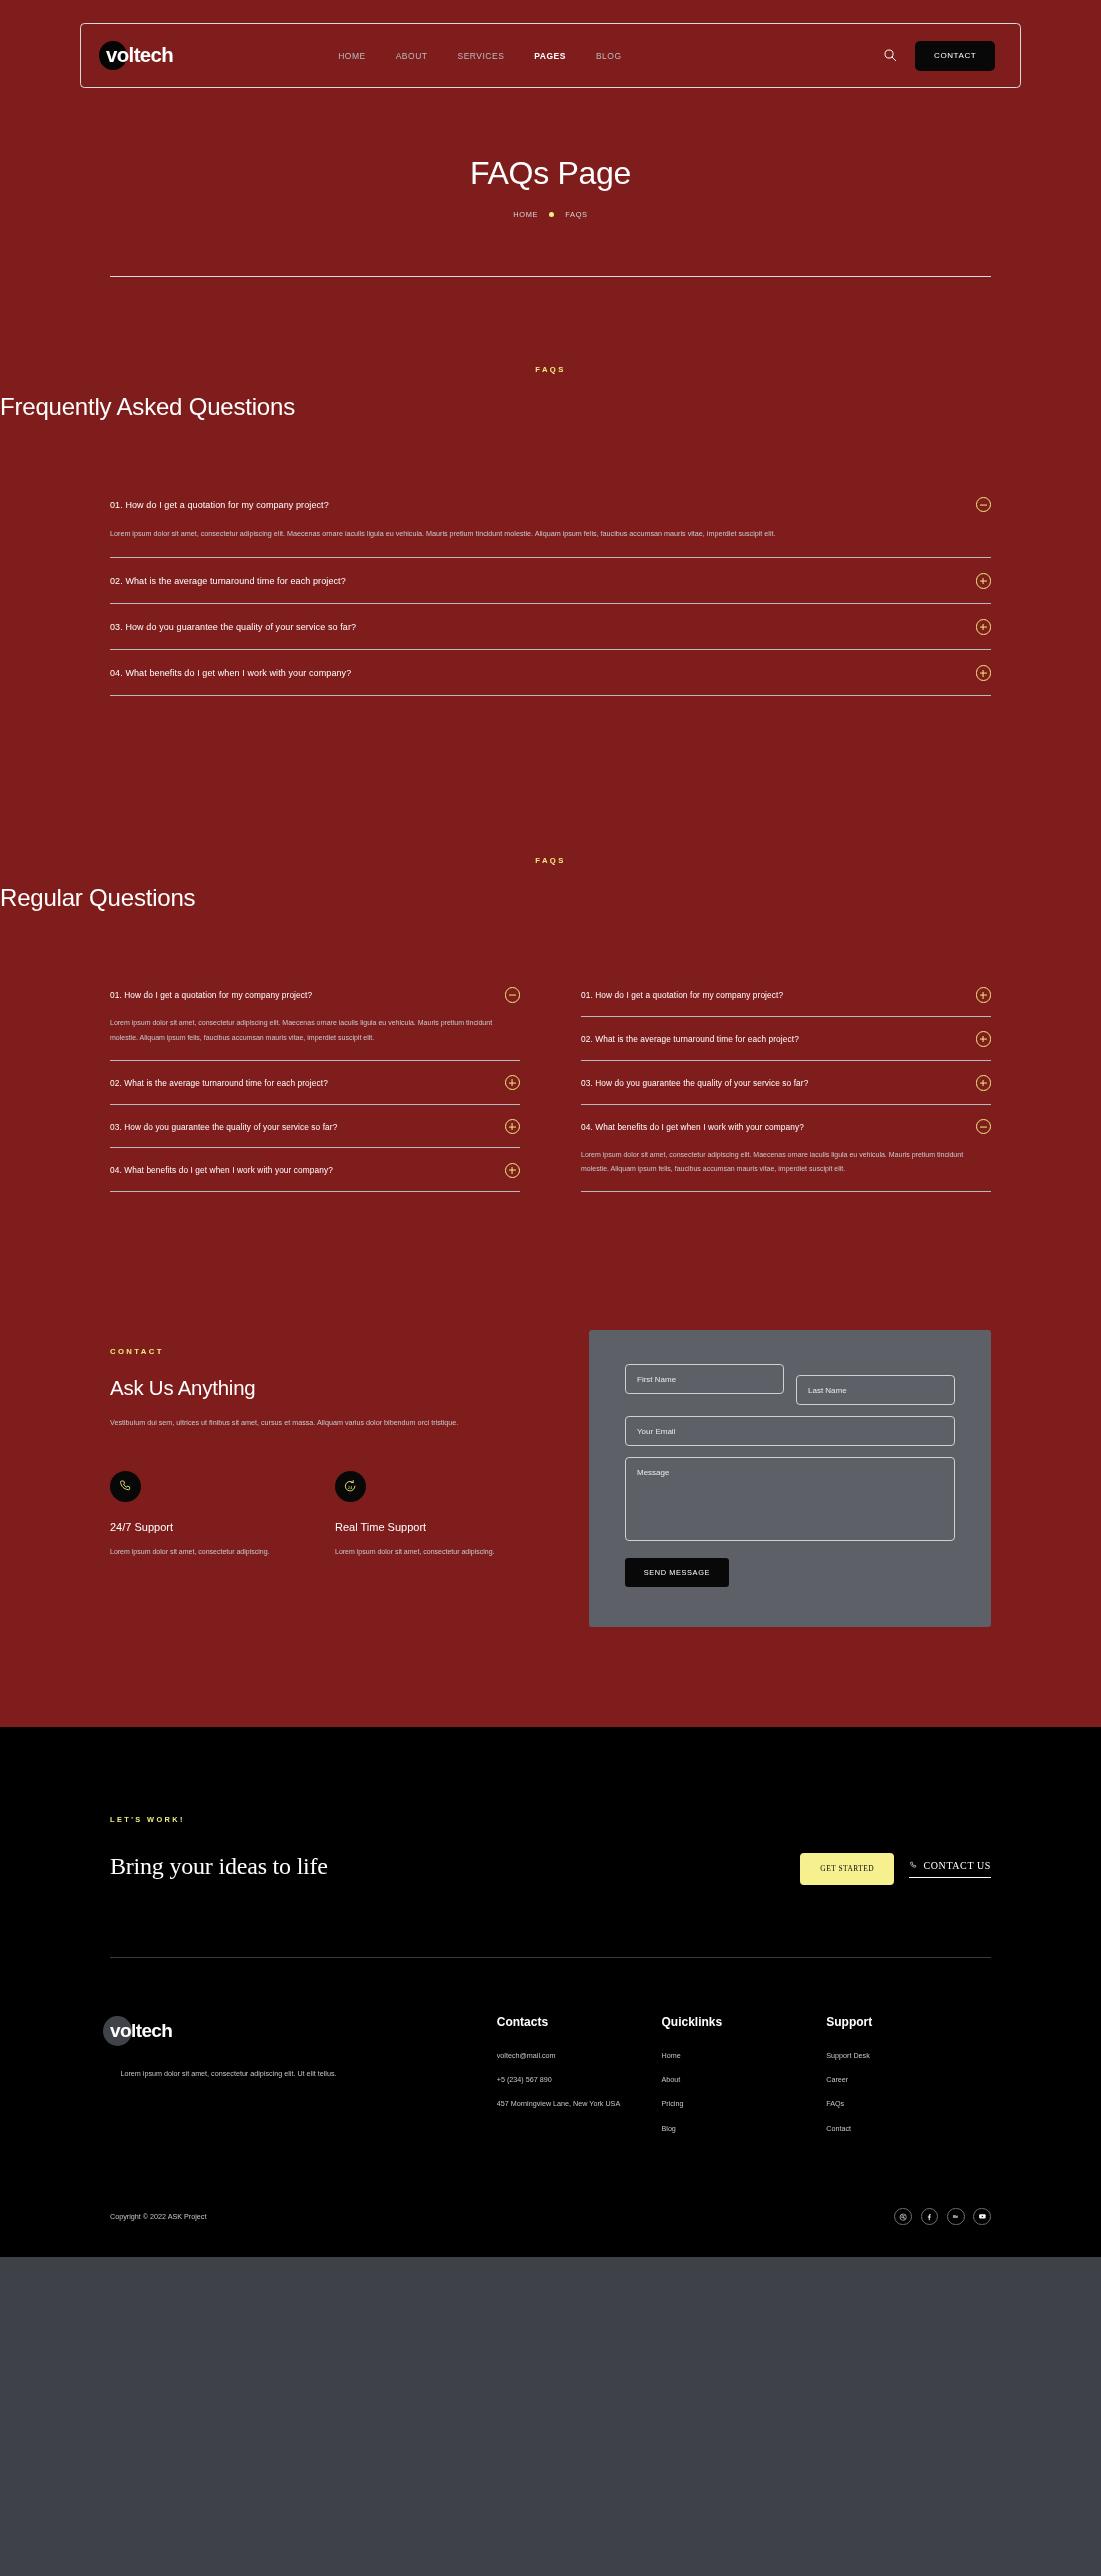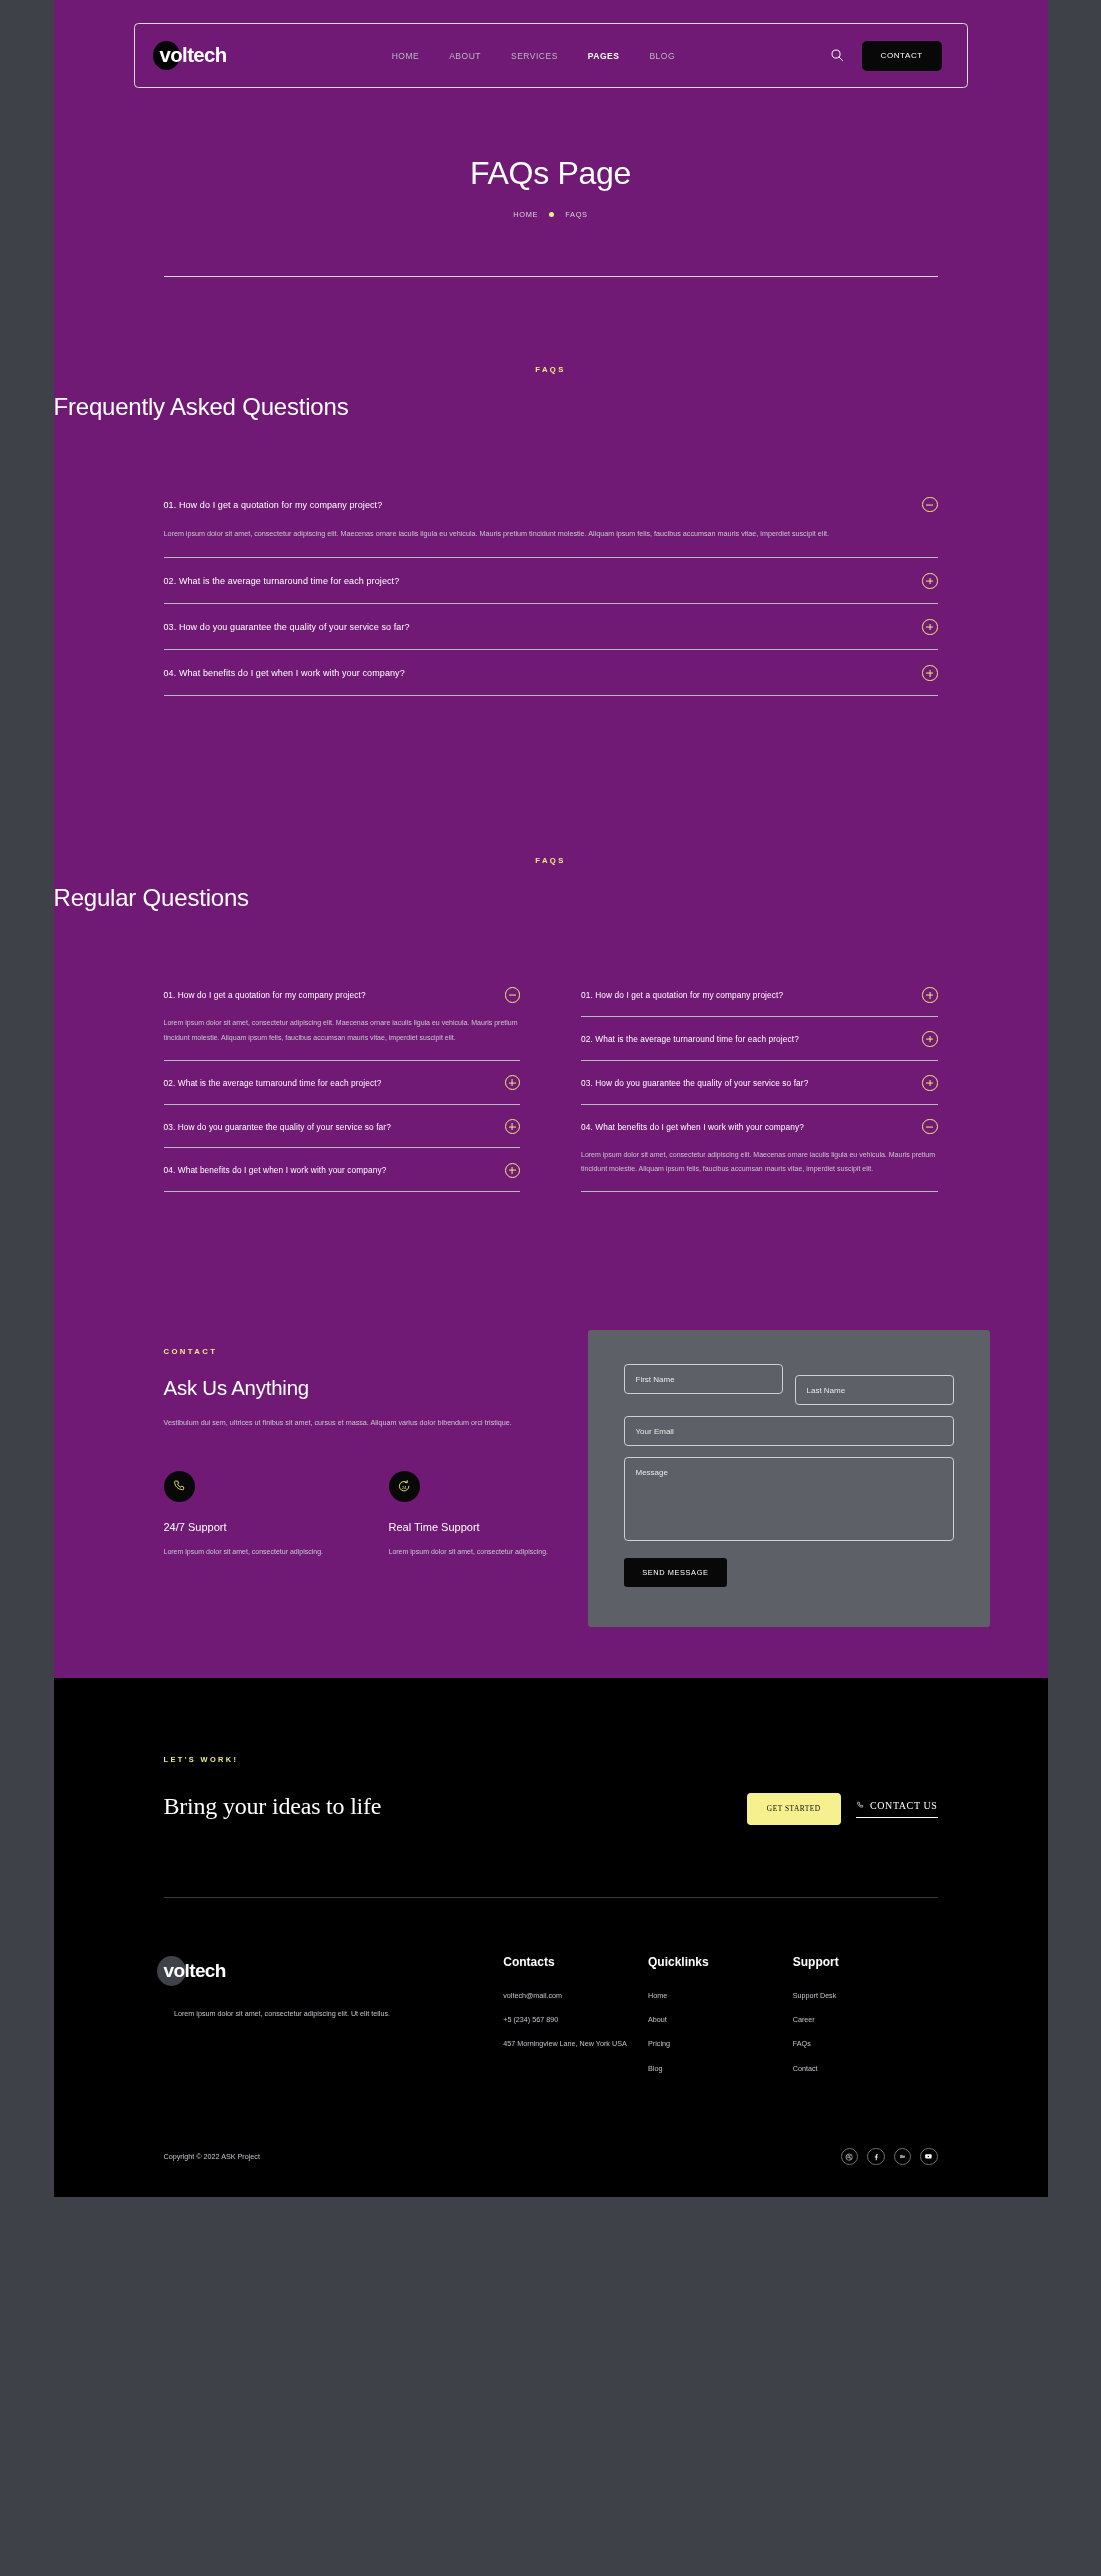--- a/index.html
+++ b/index.html
@@ -4,21 +4,21 @@
 <title>Voltech — FAQs Page</title>
 <style>
   * { box-sizing: border-box; margin: 0; padding: 0; }
   html, body { background: #3e4248; }
   body {
     width: 1101px;
     font-family: "Liberation Sans", sans-serif;
     color: #ffffff;
     -webkit-font-smoothing: antialiased;
   }
-  .page { width: 994px; margin: 0 auto; background: #701a75; position: relative; }
+  .page { width: 1101px; margin: 0 auto; background: #7f1d1d; position: relative; }
 
   
   .header-wrap { padding: 23px 80px 0 80px; }
   .header {
     height: 65px;
     border: 1.1px solid #d9dbdd;
     border-radius: 4.4px;
     display: flex;
     align-items: center;
     padding: 0 25px 0 25px;
@@ -181,21 +181,21 @@
   textarea.fld { height: 84px; padding-top: 8.8px; resize: none; line-height: 1.5; }
   .form-row + .fld, .fld + .fld, .form-row + .form-row { margin-top: 11px; }
   .btn-send {
     margin-top: 14.3px;
     background: #080808; color: #fff; border: none; border-radius: 3.3px;
     height: 29px; padding: 0 18.7px;
     font-size: 7.4px; letter-spacing: 0.6px; font-family: inherit; cursor: pointer;
   }
 
   
-  .dark { background: #000000; margin-top: 51px; padding: 4px 110px 0 110px; }
+  .dark { background: #000000; margin-top: 100px; padding: 15px 110px 0 110px; }
   .cta { padding: 73px 0 0 0; }
   .cta .eyebrow { color: #f3ec7c; font-size: 7.4px; letter-spacing: 2.4px; font-weight: 600; }
   .cta-row { display: flex; margin-top: 29px; font-family: Liberation Serif, serif; }
   .cta-row h2 { font-size: 24px; font-weight: 400; letter-spacing: -0.2px; }
   .cta-actions { margin-left: auto; display: flex; align-items: center; gap: 15px; }
   .btn-started {
     background: #f7f08f; color: #0a0a0a; border: none; border-radius: 3.9px;
     height: 32px; padding: 0 20px; font-size: 7.4px; letter-spacing: 0.5px;
     font-family: inherit; cursor: pointer;
   }

